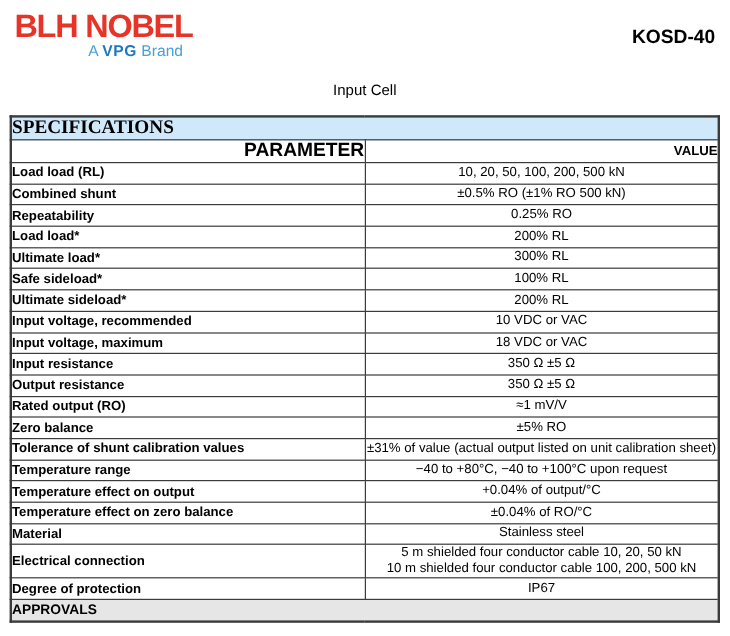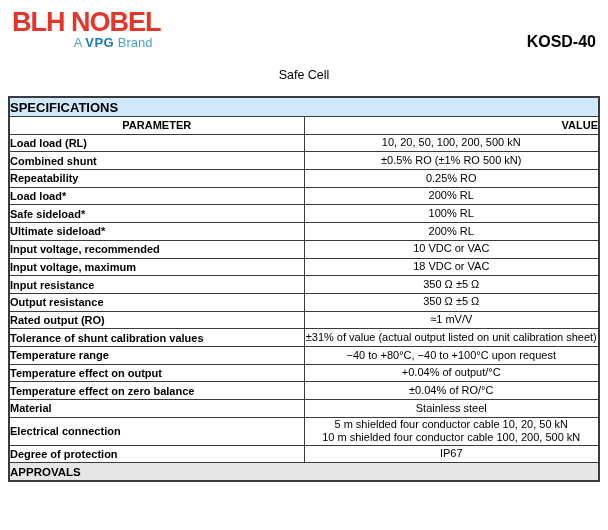--- a/index.html
+++ b/index.html
@@ -8,21 +8,21 @@
     background: #ffffff;
     font-family: "Liberation Sans", sans-serif;
     position: relative;
     overflow: hidden;
     color: #000;
   }
   
   .top-header {
     display: flex;
     justify-content: space-between;
-    align-items: flex-end;
+    align-items: center;
     padding: 9px 12px 0 12px;
   }
   .logo-main {
     color: #e63429;
     font-weight: bold;
     font-size: 27px;
     line-height: 26px;
     letter-spacing: -1px;
   }
   .logo-sub {
@@ -58,29 +58,30 @@
     border: 2px solid #3b3b3b;
     table-layout: fixed;
   }
   table.spec th, table.spec td {
     border: 1px solid #3b3b3b;
     padding: 0;
   }
   th.section {
     background: #cfe9fa;
     text-align: left;
-    font-size: 13px;
+    font-size: 16px;
     font-weight: bold;
     height: 18px;
     padding-left: 5px;
+    font-family: Liberation Serif, serif;
   }
   th.param-h {
     width: 196px;
-    text-align: center;
-    font-size: 11px;
+    text-align: right;
+    font-size: 16px;
     height: 16.7px;
     padding-left: 5px;
   }
   th.value-h {
     text-align: right;
     font-size: 11px;
     height: 16.7px;
   }
   td.param {
     width: 196px;
@@ -112,21 +113,21 @@
 <div class="page">
 
   <div class="top-header">
     <div class="logo">
       <div class="logo-main">BLH NOBEL</div>
       <div class="logo-sub"><span>A </span><span class="vpg">VPG</span><span> Brand</span></div>
     </div>
     <div class="model">KOSD-40</div>
   </div>
 
-  <div class="product-title">Safe Cell</div>
+  <div class="product-title">Input Cell</div>
 
   <table class="spec">
     <thead>
       <tr>
         <th class="section" colspan="2">SPECIFICATIONS</th>
       </tr>
       <tr>
         <th class="param-h">PARAMETER</th>
         <th class="value-h">VALUE</th>
       </tr>
@@ -142,20 +143,24 @@
         </tr>
         <tr>
           <td class="param">Repeatability</td>
           <td class="value">0.25% RO</td>
         </tr>
         <tr>
           <td class="param">Load load*</td>
           <td class="value">200% RL</td>
         </tr>
         <tr>
+          <td class="param">Ultimate load*</td>
+          <td class="value">300% RL</td>
+        </tr>
+        <tr>
           <td class="param">Safe sideload*</td>
           <td class="value">100% RL</td>
         </tr>
         <tr>
           <td class="param">Ultimate sideload*</td>
           <td class="value">200% RL</td>
         </tr>
         <tr>
           <td class="param">Input voltage, recommended</td>
           <td class="value">10 VDC or VAC</td>
@@ -168,20 +173,24 @@
           <td class="param">Input resistance</td>
           <td class="value">350 Ω ±5 Ω</td>
         </tr>
         <tr>
           <td class="param">Output resistance</td>
           <td class="value">350 Ω ±5 Ω</td>
         </tr>
         <tr>
           <td class="param">Rated output (RO)</td>
           <td class="value">≈1 mV/V</td>
+        </tr>
+        <tr>
+          <td class="param">Zero balance</td>
+          <td class="value">±5% RO</td>
         </tr>
         <tr>
           <td class="param">Tolerance of shunt calibration values</td>
           <td class="value">±31% of value (actual output listed on unit calibration sheet)</td>
         </tr>
         <tr>
           <td class="param">Temperature range</td>
           <td class="value">−40 to +80°C, −40 to +100°C upon request</td>
         </tr>
         <tr>

